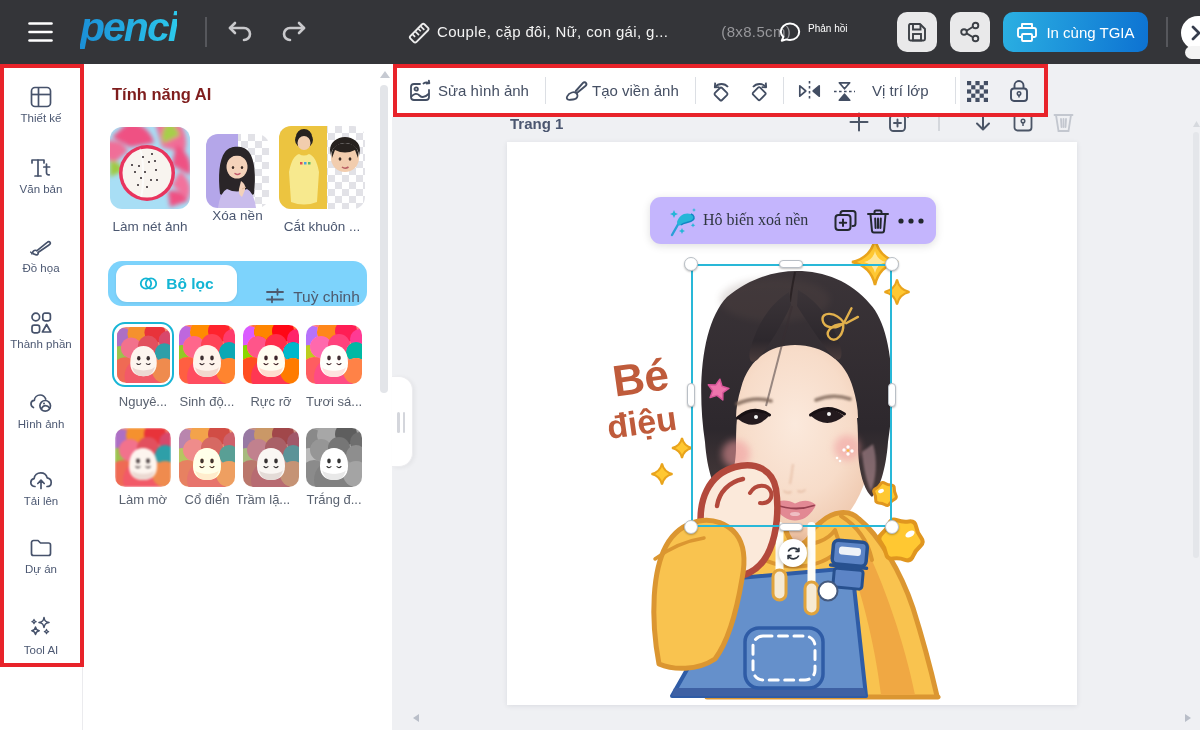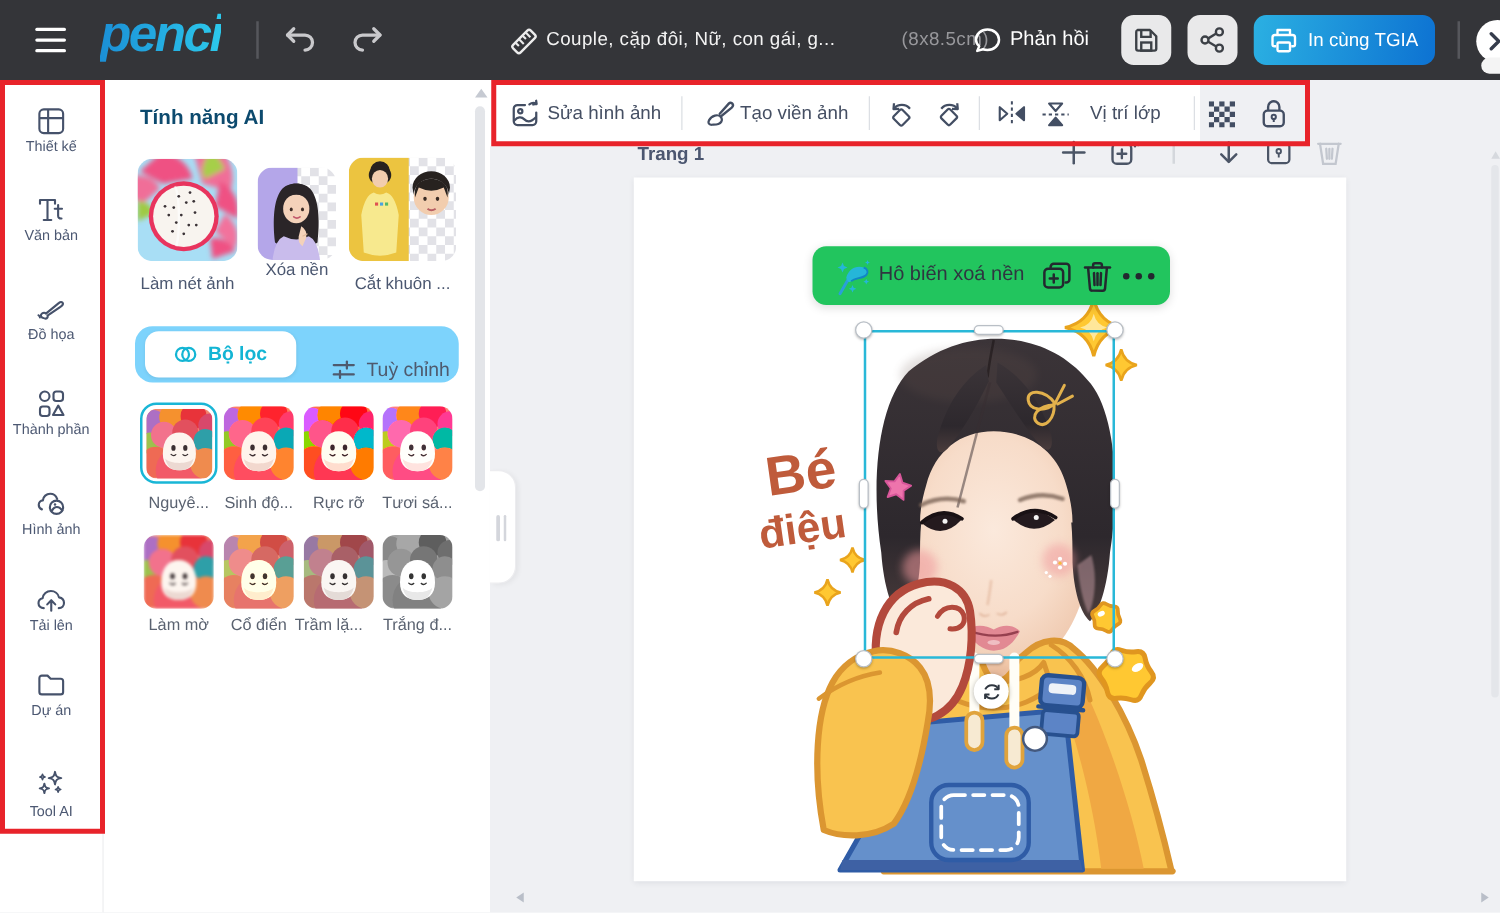--- a/index.html
+++ b/index.html
@@ -6,35 +6,35 @@
 #app{position:relative;width:1200px;height:730px;background:#eff0f3;overflow:hidden;}
 .abs{position:absolute;}
 
 #topbar{position:absolute;left:0;top:0;width:1200px;height:64px;background:#343539;}
 #logo{position:absolute;left:80px;top:4px;font-size:41px;font-weight:bold;font-style:italic;letter-spacing:-2px;background:linear-gradient(90deg,#1b8fd6,#2cc9ec);-webkit-background-clip:text;background-clip:text;color:transparent;}
 .tdiv{position:absolute;top:17px;width:2px;height:30px;background:#56575c;}
 #ttl{position:absolute;left:437px;top:23px;font-size:15px;color:#f3f3f3;letter-spacing:.35px;}
 #ttl span{color:#97979b;margin-left:44px;}
 .tbtn{position:absolute;top:12px;height:40px;border-radius:10px;background:#e9e9ea;display:flex;align-items:center;justify-content:center;}
 #printbtn{position:absolute;left:1003px;top:12px;width:145px;height:40px;border-radius:10px;background:linear-gradient(100deg,#2bb0e2,#0d72d2);display:flex;align-items:center;justify-content:center;gap:8px;color:#fff;font-size:15px;}
-#fb{position:absolute;left:808px;top:23px;font-size:16px;color:#fff;}
+#fb{position:absolute;left:808px;top:23px;font-size:10px;color:#fff;}
 #avatar{position:absolute;left:1181px;top:16px;width:34px;height:34px;border-radius:50%;background:#fff;}
 #avpill{position:absolute;left:1185px;top:46px;width:26px;height:13px;border-radius:7px;background:#f4f4f4;}
 
 #toolrow{position:absolute;left:0;top:64px;width:960px;height:53px;background:#fff;}
 .tlabel{position:absolute;top:18px;font-size:15px;color:#454f63;}
 .vdiv{position:absolute;top:13px;width:1px;height:27px;background:#dcdfe4;}
 
 #sidebar{position:absolute;left:0;top:64px;width:83px;height:666px;background:#fff;border-right:1px solid #ebebee;}
 .sbitem{position:absolute;left:0;width:82px;text-align:center;}
 .sbitem svg{display:block;margin:0 auto;}
 .sbitem .lb{display:block;margin-top:3px;font-size:11.5px;color:#4c5872;}
 
 #panel{position:absolute;left:83px;top:64px;width:309px;height:666px;background:#fff;}
-#pheading{position:absolute;left:29px;top:21px;font-size:16.5px;font-weight:bold;color:#0c4a6e;}
+#pheading{position:absolute;left:29px;top:21px;font-size:16.5px;font-weight:bold;color:#7f1d1d;}
 .tile{position:absolute;border-radius:12px;overflow:hidden;}
 .tlb{position:absolute;font-size:13.5px;color:#4b5770;text-align:center;}
 #seg{position:absolute;left:25px;top:197px;width:259px;height:45px;border-radius:14px;background:#7dd3fc;}
 #segact{position:absolute;left:8px;top:4px;width:121px;height:37px;border-radius:11px;background:#fff;box-shadow:0 1px 3px rgba(0,0,0,.08);display:flex;align-items:center;justify-content:center;gap:8px;font-size:15.5px;font-weight:bold;color:#13b5d4;}
 #segr{position:absolute;left:150px;top:0;width:109px;height:45px;display:flex;align-items:flex-end;justify-content:center;gap:8px;font-size:15.5px;color:#4e5a6e;}
 .fthumb{position:absolute;width:56px;height:59px;border-radius:10px;overflow:hidden;}
 .flb{position:absolute;width:64px;font-size:13px;color:#5a6270;text-align:center;}
 #fsel{position:absolute;border:2.5px solid #19b6d6;border-radius:13px;}
 .ff1{}
 .ff2{filter:saturate(1.4);}
@@ -52,21 +52,21 @@
 
 #page{position:absolute;left:507px;top:142px;width:570px;height:563px;background:#fff;box-shadow:0 1px 5px rgba(40,50,70,.10);}
 #trang{position:absolute;left:510px;top:115px;font-size:15px;font-weight:bold;color:#4b5670;}
 
 .selbox{position:absolute;left:691px;top:264px;width:201px;height:263px;border:2px solid #29b8d8;}
 .hcirc{position:absolute;width:14px;height:14px;border-radius:50%;background:#fff;border:1px solid #b9bfc6;box-shadow:0 1px 2px rgba(0,0,0,.25);}
 .hpillh{position:absolute;width:24px;height:8px;border-radius:4px;background:#fff;border:1px solid #b9bfc6;box-shadow:0 1px 2px rgba(0,0,0,.25);}
 .hpillv{position:absolute;width:8px;height:24px;border-radius:4px;background:#fff;border:1px solid #b9bfc6;box-shadow:0 1px 2px rgba(0,0,0,.25);}
 #rotbtn{position:absolute;left:779px;top:539px;width:28px;height:28px;border-radius:50%;background:#fff;box-shadow:0 1px 4px rgba(0,0,0,.3);display:flex;align-items:center;justify-content:center;}
 
-#fbar{position:absolute;left:650px;top:197px;width:286px;height:47px;background:#22c55e;border-radius:11px;box-shadow:0 2px 8px rgba(0,0,0,.13);}
+#fbar{position:absolute;left:650px;top:197px;width:286px;height:47px;background:#c4b5fd;border-radius:11px;box-shadow:0 2px 8px rgba(0,0,0,.13);font-family:Liberation Serif, serif;}
 #fbar .txt{position:absolute;left:53px;top:14px;font-size:16px;color:#2f3640;}
 
 #red1{position:absolute;left:0px;top:64px;width:84px;height:603px;border:4.5px solid #e8232a;}
 #red2{position:absolute;left:393px;top:64px;width:655px;height:53px;border:4px solid #e8232a;}
 .icon{position:absolute;}
 </style></head>
 <body>
 <div id="app">
 
   <div class="abs" style="left:392px;top:117px;width:808px;height:613px;background:#eff0f3;"></div>

